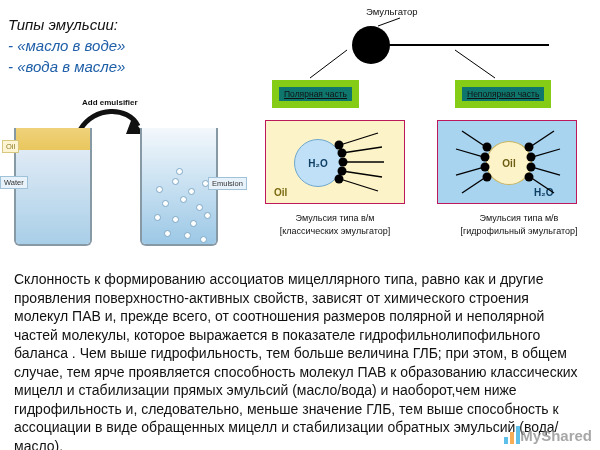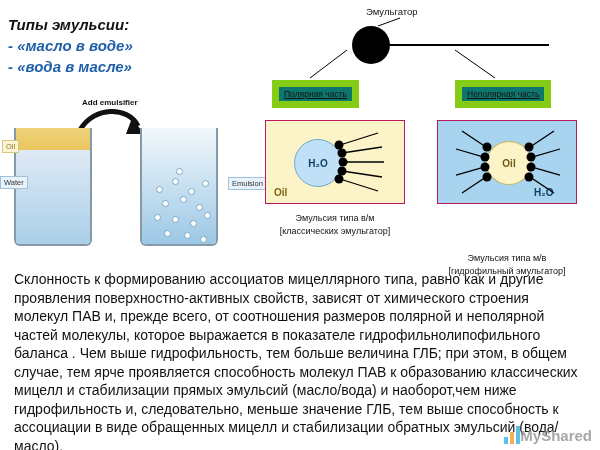--- a/index.html
+++ b/index.html
@@ -22,21 +22,21 @@
 
   
   .title-block {
     position: absolute;
     left: 8px;
     top: 14px;
     width: 220px;
   }
   .title-line {
     font-size: 15px;
-    font-weight: bold;
+    font-weight: normal;
     font-style: italic;
     color: #111111;
     line-height: 21px;
     white-space: nowrap;
   }
   .title-line.blue {
     color: #1f5fa8;
   }
 
   
@@ -132,21 +132,21 @@
     position: absolute;
     font-size: 7.5px;
     color: #333;
     background: #e8f2fa;
     border: 1px solid #9fc2d8;
     padding: 1px 3px;
     white-space: nowrap;
   }
   .tag-oil { left: 2px; top: 140px; color: #8a7a20; background: #fdf4d4; border-color: #d8c77f;}
   .tag-water { left: 0px; top: 176px; }
-  .tag-emulsion { left: 208px; top: 177px; margin-left: 20px; }
+  .tag-emulsion { left: 208px; top: 177px; }
   .arrow-curve {
     position: absolute;
     left: 78px;
     top: 104px;
     width: 66px;
     height: 36px;
   }
 
   
   .panel {
@@ -193,21 +193,21 @@
 
   .caption {
     position: absolute;
     font-size: 9px;
     color: #111;
     text-align: center;
     line-height: 13px;
     width: 150px;
   }
   .caption-wo { left: 260px; top: 212px; }
-  .caption-ow { left: 432px; top: 212px; margin-top: 40px; }
+  .caption-ow { left: 444px; top: 212px; }
 
   
   .body-text {
     position: absolute;
     left: 14px;
     top: 270px;
     width: 572px;
     font-size: 14px;
     line-height: 18.5px;
     color: #111;

